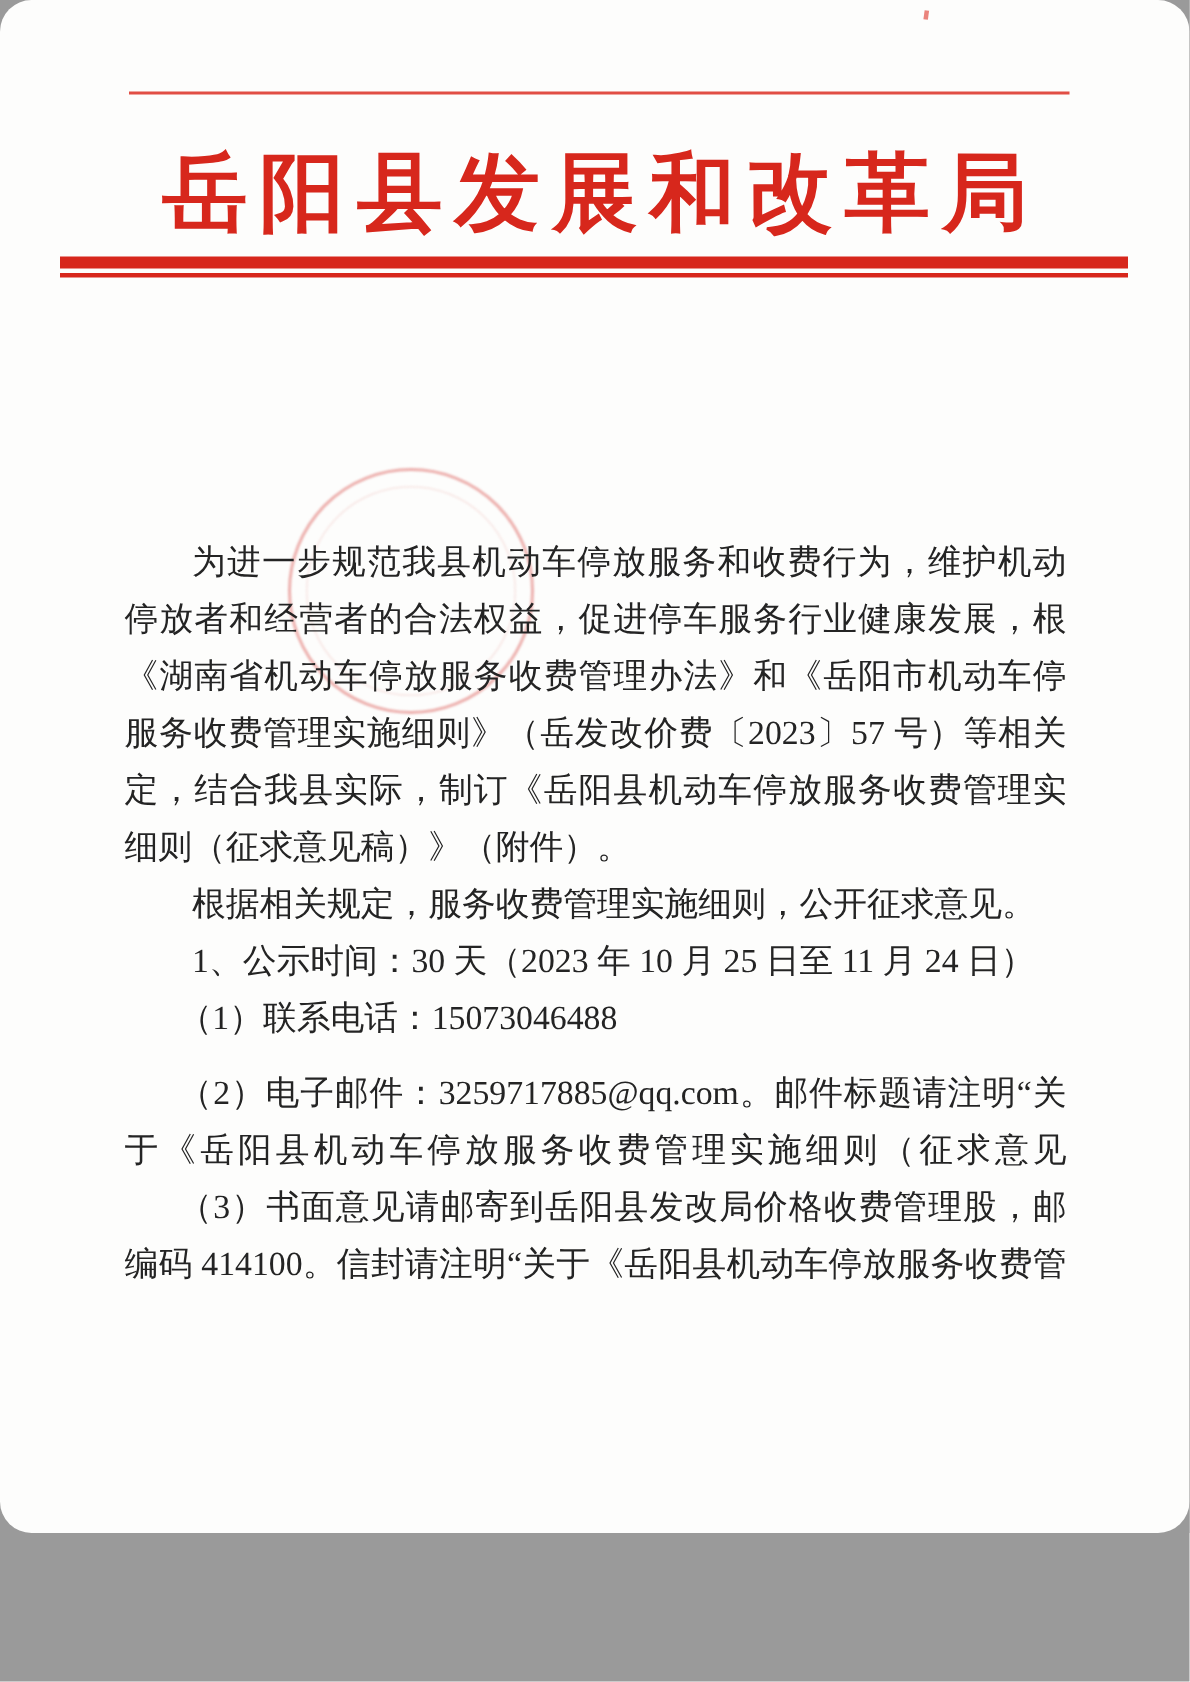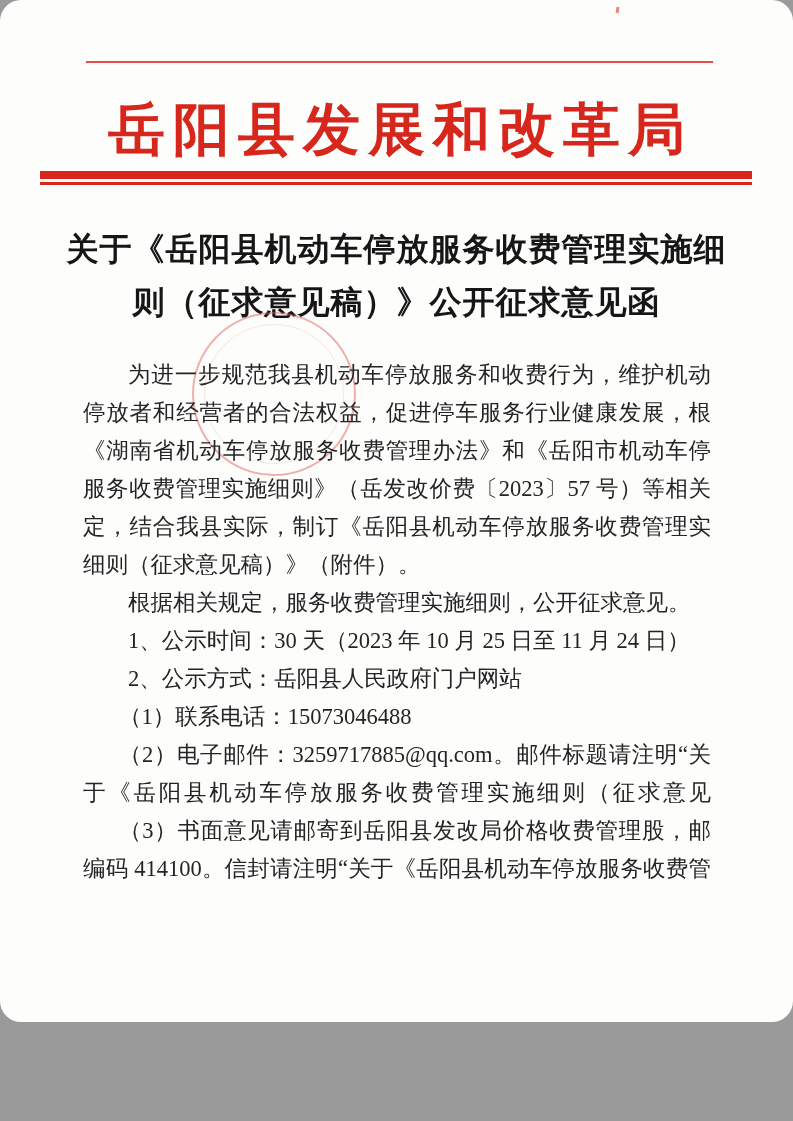--- a/index.html
+++ b/index.html
@@ -127,39 +127,34 @@
 <div class="page">
 
   <div class="top-rule"></div>
   <div class="red-speck"></div>
 
   <div class="agency-name">岳阳县发展和改革局</div>
 
   <div class="header-rule-thick"></div>
   <div class="header-rule-thin"></div>
 
-  <div class="doc-title">
-    <div>关于《岳阳县机动车停放服务收费管理实施细</div>
-    <div>则（征求意见稿）》公开征求意见函</div>
-  </div>
 
   <div class="seal"></div>
 
   <div class="body-text" id="body-text">
       <div class="body-line fill" style="text-indent: 2em;">为进一步规范我县机动车停放服务和收费行为，维护机动车</div>
       <div class="body-line fill" style="text-indent: 0em;">停放者和经营者的合法权益，促进停车服务行业健康发展，根据</div>
       <div class="body-line fill" style="text-indent: 0em;">《湖南省机动车停放服务收费管理办法》和《岳阳市机动车停放</div>
       <div class="body-line fill" style="text-indent: 0em;">服务收费管理实施细则》（岳发改价费〔2023〕57 号）等相关规</div>
       <div class="body-line fill" style="text-indent: 0em;">定，结合我县实际，制订《岳阳县机动车停放服务收费管理实施</div>
       <div class="body-line" style="text-indent: 0em;">细则（征求意见稿）》（附件）。</div>
       <div class="body-line" style="text-indent: 2em;">根据相关规定，服务收费管理实施细则，公开征求意见。</div>
       <div class="body-line" style="text-indent: 2em;">1、公示时间：30 天（2023 年 10 月 25 日至 11 月 24 日）</div>
-      <div class="body-line" style="text-indent: 2em;">2、公示方式：岳阳县人民政府门户网站</div>
       <div class="body-line" style="text-indent: 1.6em;">（1）联系电话：15073046488</div>
-      <div class="body-line fill" style="text-indent: 1.6em;">（2）电子邮件：3259717885@qq.com。邮件标题请注明“关</div>
+      <div class="body-line fill" style="text-indent: 1.6em; margin-top: 12px;">（2）电子邮件：3259717885@qq.com。邮件标题请注明“关</div>
       <div class="body-line fill" style="text-indent: 0em;">于《岳阳县机动车停放服务收费管理实施细则（征求意见稿）》</div>
       <div class="body-line fill" style="text-indent: 1.6em;">（3）书面意见请邮寄到岳阳县发改局价格收费管理股，邮政</div>
       <div class="body-line fill" style="text-indent: 0em;">编码 414100。信封请注明“关于《岳阳县机动车停放服务收费管</div>
     </div>
 
   <div class="bottom-rule-thin"></div>
   <div class="bottom-rule-thick"></div>
 
 </div>
 

